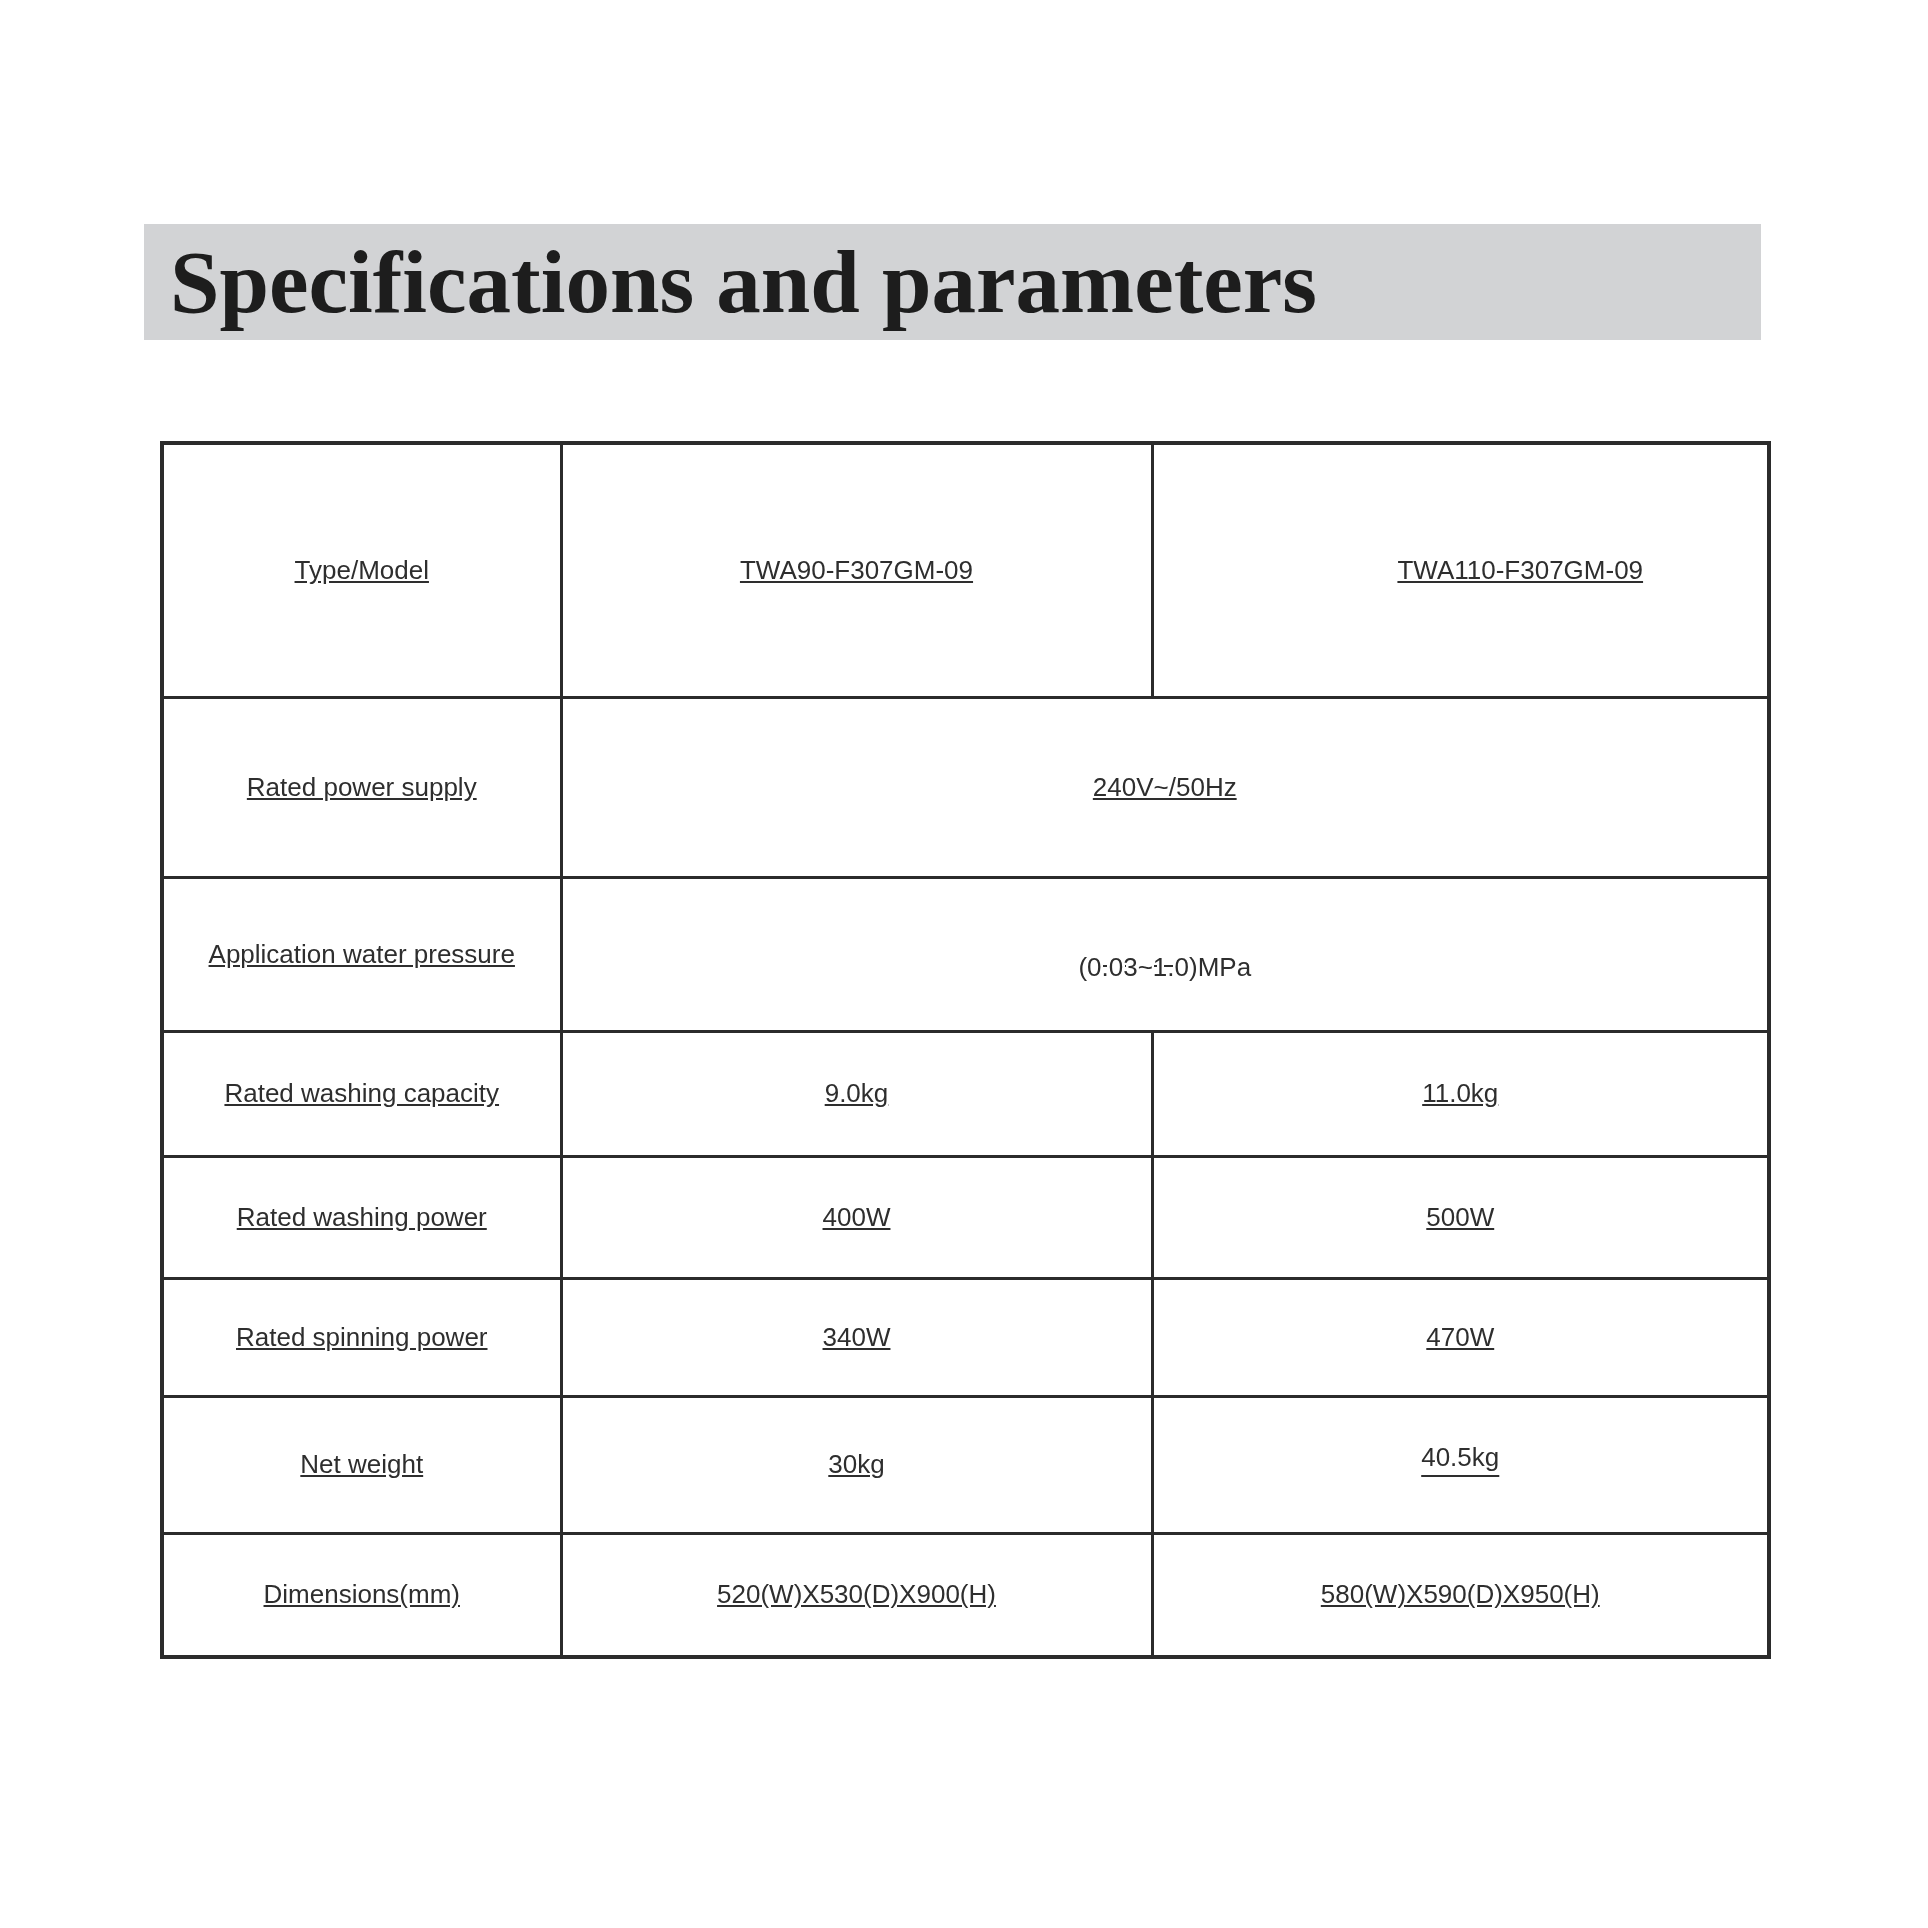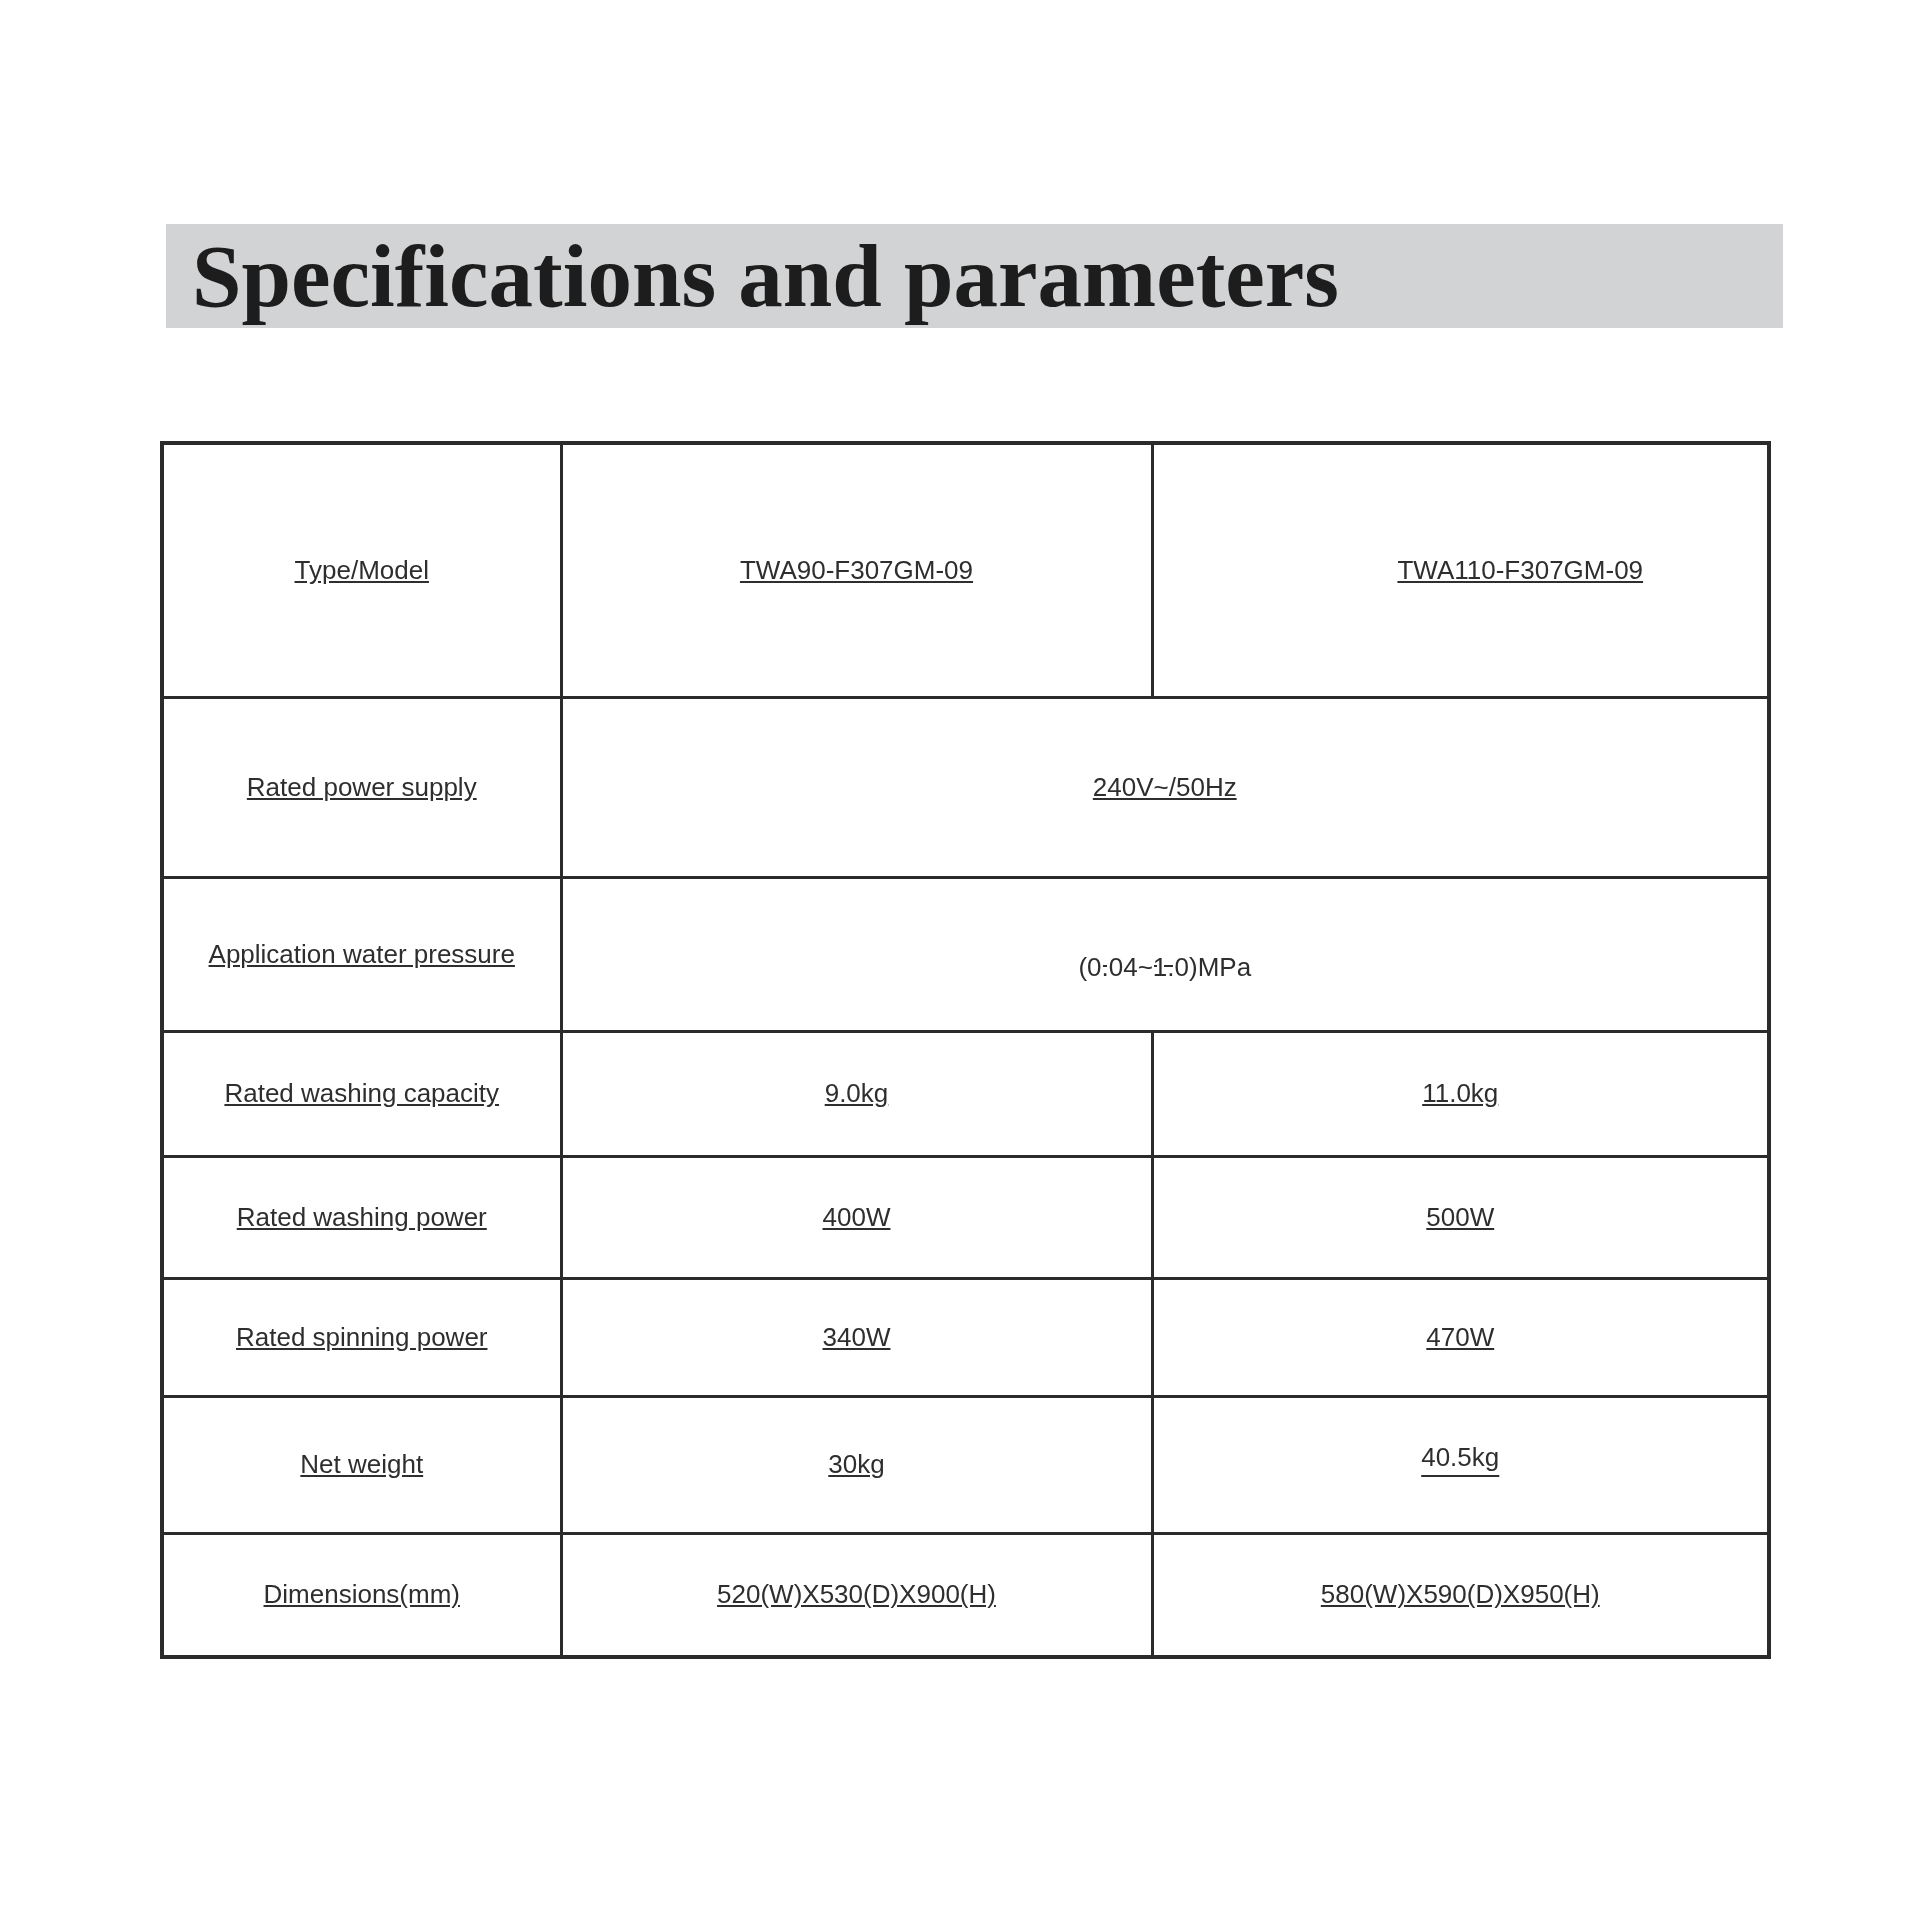--- a/index.html
+++ b/index.html
@@ -13,24 +13,24 @@
     height: 1928px;
     background: #ffffff;
     font-family: "Liberation Sans", sans-serif;
     color: #2e2e2e;
     overflow: hidden;
   }
 
   
   .title-band {
     position: absolute;
-    left: 166px;
+    left: 144px;
     top: 224px;
     width: 1617px;
-    height: 104px;
+    height: 116px;
     background: #d2d3d5;
     display: flex;
     align-items: center;
   }
   .title-band h1 {
     margin: 0;
     padding-left: 26px;
     font-family: "Liberation Serif", serif;
     font-weight: bold;
     font-size: 89px;
@@ -108,21 +108,21 @@
         <td class="value shift-right"><span>TWA110-F307GM-09</span></td>
       </tr>
 
       <tr class="r2">
         <td class="label">Rated power supply</td>
         <td class="value" colspan="2">240V~/50Hz</td>
       </tr>
 
       <tr class="r3">
         <td class="label">Application water pressure</td>
-        <td class="value low" colspan="2"><span>(0.04~1.0)MPa</span></td>
+        <td class="value low" colspan="2"><span>(0.03~1.0)MPa</span></td>
       </tr>
 
       <tr class="r4">
         <td class="label">Rated washing capacity</td>
         <td class="value">9.0kg</td>
         <td class="value">11.0kg</td>
       </tr>
 
 
       <tr class="r6">

